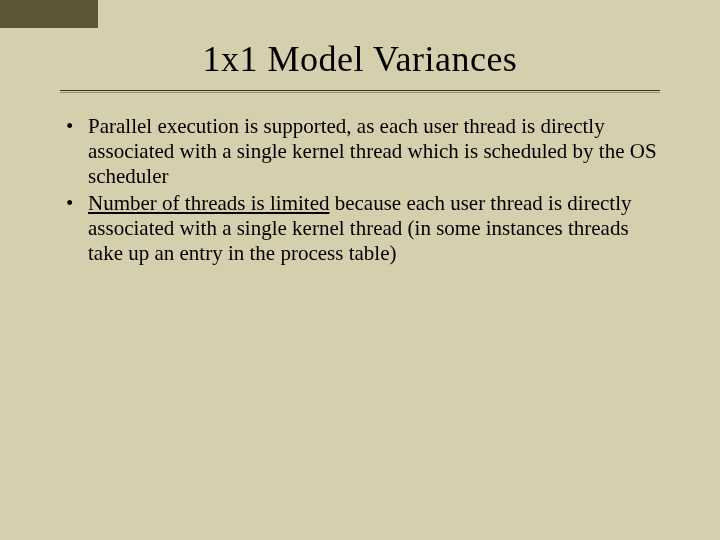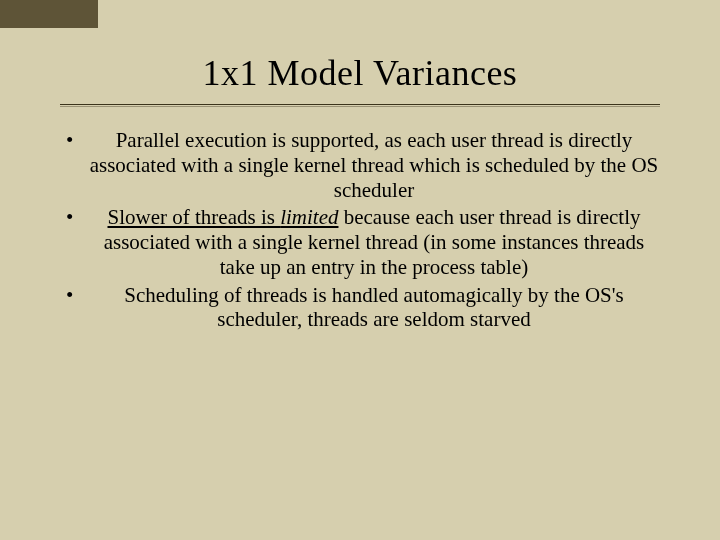--- a/index.html
+++ b/index.html
@@ -6,21 +6,21 @@
     html, body { width: 720px; height: 540px; overflow: hidden; }
     body {
       background: #d6cfae;
       font-family: "Times New Roman", Times, serif;
       color: #000;
     }
     .slide {
       width: 720px;
       height: 510px;
       position: relative;
-      padding: 44px 60px 30px 60px;
+      padding: 30px 60px 30px 60px;
     }
     .corner-tab {
       position: absolute;
       top: 0;
       left: 0;
       width: 98px;
       height: 28px;
       background: #5e5437;
     }
     .title {
@@ -33,55 +33,52 @@
     }
     .rule-wrap { position: relative; height: 10px; margin-bottom: 14px; }
     .rule-shadow {
       border: 0; height: 1px; background: #9a9275;
       position: absolute; left: 0; right: 0; top: 2px;
     }
     .rule-main {
       border: 0; height: 1px; background: #3b341b;
       position: absolute; left: 0; right: 0; top: 0;
     }
-    .bullets { list-style: none; text-align: center; }
+    .bullets { list-style: none; }
     .bullets > li {
       position: relative;
       padding-left: 28px;
       font-size: 21px;
       line-height: 1.18;
       margin-bottom: 3px;
     }
     .bullets > li::before {
       content: "•";
       position: absolute;
       left: 6px;
       top: 0;
       font-size: 21px;
     }
     .underline { text-decoration: underline; }
-    .italic { font-style: italic; }
+    .italic { }
   </style>
 </head>
 <body>
 
 <div class="slide">
   <div class="corner-tab"></div>
 
   <h1 class="title">1x1 Model Variances</h1>
 
   <div class="rule-wrap">
     <hr class="rule-shadow">
     <hr class="rule-main">
   </div>
 
   <ul class="bullets">
     <li>
       <span>Parallel execution is supported, as each user thread is directly associated with a single kernel thread which is scheduled by the OS scheduler</span>
     </li>
     <li>
-      <span class="underline">Slower of threads is </span><span class="underline italic">limited</span><span> because each user thread is directly associated with a single kernel thread (in some instances threads take up an entry in the process table)</span>
-    </li>
-    <li>
-      <span>Scheduling of threads is handled automagically by the OS's scheduler, threads are seldom starved</span>
+      <span class="underline">Number of threads is </span><span class="underline italic">limited</span><span> because each user thread is directly associated with a single kernel thread (in some instances threads take up an entry in the process table)</span>
     </li>
   </ul>
 </div>
 
 </body></html>

